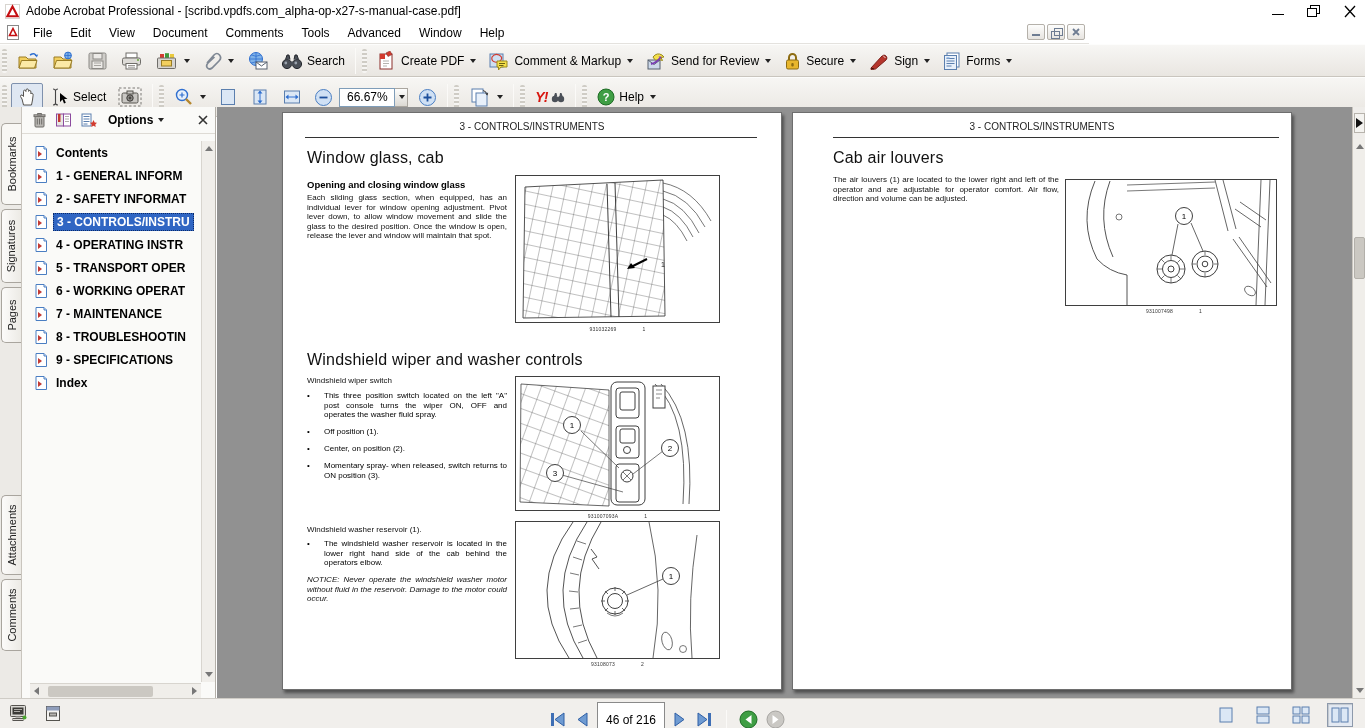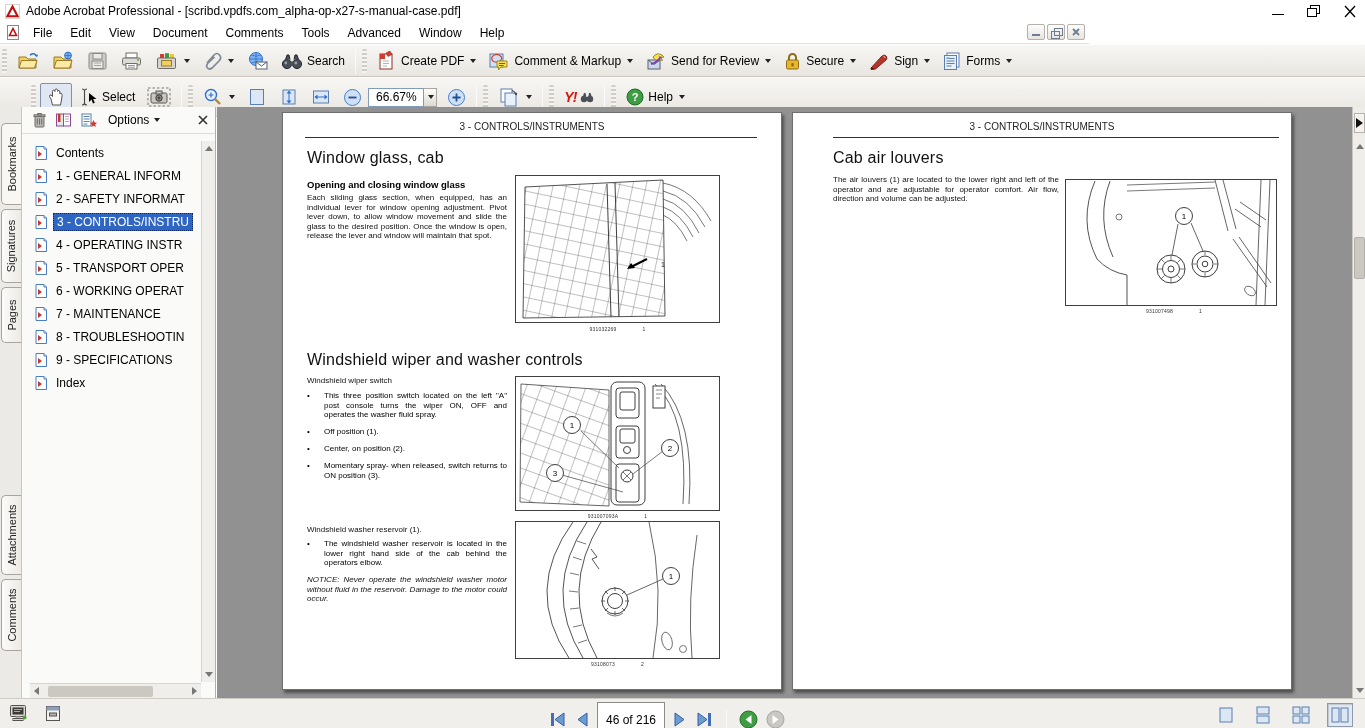--- a/index.html
+++ b/index.html
@@ -21,37 +21,37 @@
   .menubar .mitem { padding:2px 9px; cursor:default; }
   .childctrl { position:absolute; right:4px; top:2px; display:flex; gap:2px; }
   .cbtn { width:18px; height:16px; background:linear-gradient(#fdfdfc,#e7e4e0); border:1px solid #b5b1aa; border-radius:2px; position:relative; }
   .cbtn.cmin:after{ content:""; position:absolute; left:4px; right:4px; bottom:3px; border-bottom:2px solid #6e7c92; }
   .cbtn.crest:after{ content:""; position:absolute; left:3px; top:6px; width:7px; height:6px; border:1.5px solid #6e7c92; }
   .cbtn.crest:before{ content:""; position:absolute; left:6px; top:3px; width:7px; height:6px; border:1.5px solid #6e7c92; }
 
   
   .toolbar { position:absolute; left:0; width:1365px; background:linear-gradient(#f7f6f4,#e9e6e1); border-top:1px solid #fdfdfc; border-bottom:1px solid #c9c5be; display:flex; align-items:center; }
   .tb1 { top:44px; height:33px; }
-  .tb2 { top:77px; height:40px;padding-left:29px; }
+  .tb2 { top:77px; height:40px; }
   .grip { width:5px; height:24px; margin:0 4px 0 2px; background:repeating-linear-gradient(180deg,#cfccc5 0 2px, #f6f5f3 2px 4px); border-radius:2px; }
   .tsep { width:1px; height:26px; background:#c5c1ba; border-right:1px solid #fbfaf8; margin:0 4px; }
   .tbtn { display:flex; align-items:center; gap:4px; padding:3px 5px; border:1px solid transparent; border-radius:2px; cursor:pointer; white-space:nowrap; }
   .tbtn.pressed { border:1px solid #7f91ad; background:#dfe7f2; }
   .caret { width:0; height:0; border-left:3.5px solid transparent; border-right:3.5px solid transparent; border-top:4px solid #222; margin-left:2px; }
   .combo { width:56px; height:19px; background:#fff; border:1px solid #7f9db9; font-size:12px; text-align:center; font-family:"Liberation Sans",sans-serif; }
   .ddbtn { width:13px; height:19px; display:flex; align-items:center; justify-content:center; background:linear-gradient(#fdfdfc,#dcd9d3); border:1px solid #aaa69f; border-left:none; }
 
   
   .tabstrip { position:absolute; left:0; top:107px; width:22px; height:591px; background:#eceae6; border-right:1px solid #c9c5be; }
   .vtab { position:absolute; left:1px; width:20px; background:linear-gradient(90deg,#fcfbfa,#eceae5); border:1px solid #a9a59e; border-right:none; border-radius:5px 0 0 5px; display:flex; align-items:center; justify-content:center; cursor:pointer; }
   .vtab span { transform:rotate(-90deg); white-space:nowrap; font-size:11px; color:#222; }
   .vtab.active { background:#f8f7f4; }
 
   
-  .bmpanel { position:absolute; left:22px; top:107px; width:194px; height:591px; background:#fafaf8; border-right:1px solid #b3afa8; }
+  .bmpanel { position:absolute; left:22px; top:107px; width:194px; height:591px; background:#fafaf8; border-right:1px solid #b3afa8;font-weight:bold; }
   .bmhead { height:27px; display:flex; align-items:center; gap:8px; padding:0 6px 0 10px; border-bottom:1px solid #dedbd5; }
   .bmhead .opt { display:flex; align-items:center; gap:3px; padding:2px 3px; cursor:pointer; }
   .bmhead .xclose { margin-left:auto; cursor:pointer; display:flex; }
   .bmlist { position:absolute; left:0; top:34px; right:14px; bottom:16px; overflow:hidden; }
   .bmitem { display:flex; align-items:center; gap:5px; height:23px; padding-left:12px; white-space:nowrap; cursor:pointer; }
   .bmitem .lbl { padding:1px 3px; }
   .bmitem.sel .lbl { background:#3066c3; color:#fff; border:1px dotted #0a2a6a; }
   .pvscroll { position:absolute; right:0; top:34px; width:14px; bottom:16px; background:#f0eeea; border-left:1px solid #d8d5cf; }
   .phscroll { position:absolute; left:8px; right:14px; bottom:0; height:15px; background:#f0eeea; border-top:1px solid #d8d5cf; }
   .phthumb { position:absolute; left:18px; top:2px; width:105px; height:11px; background:#cbc8c2; border-radius:2px; }

